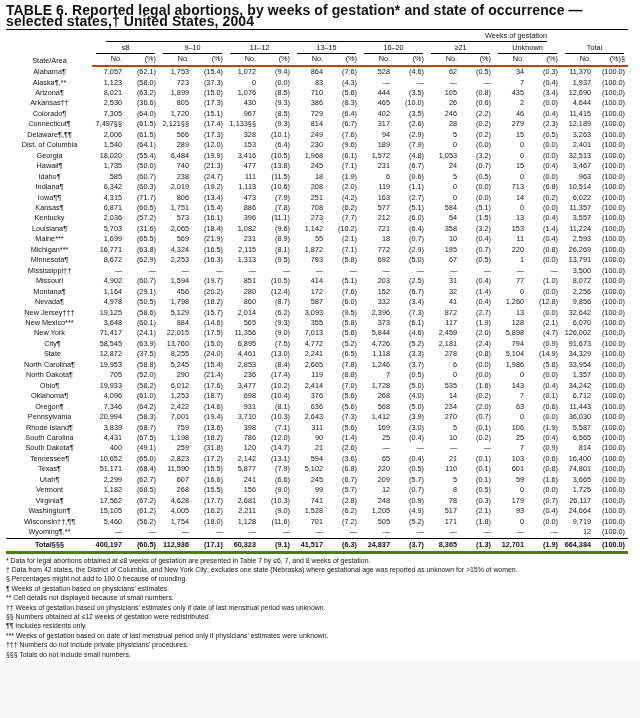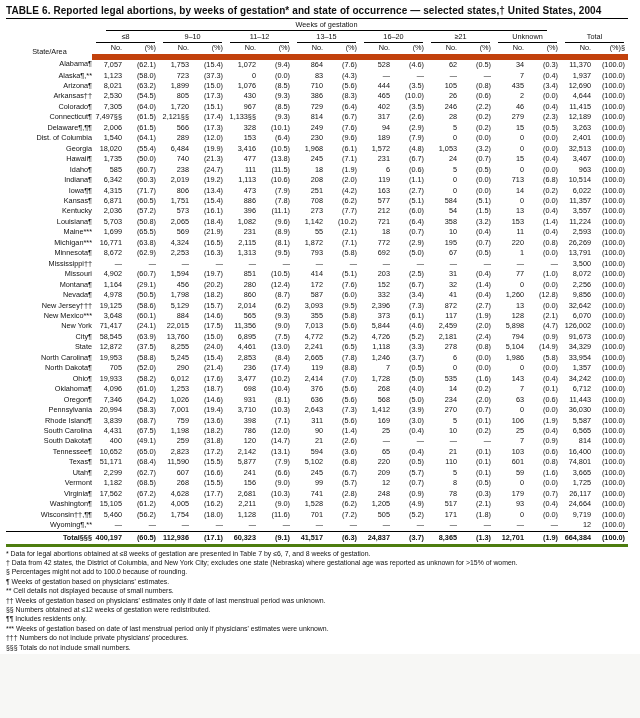--- a/index.html
+++ b/index.html
@@ -1,28 +1,28 @@
 <!DOCTYPE html>
 <html><head>
 <meta charset="utf-8">
 <style>
   html,body { margin:0; padding:0; background:#f7f7f5; }
   body { width:640px; height:718px; font-family:"Liberation Sans", sans-serif; color:#111; }
   .page { width:628px; padding:5px 6px 2px 6px; background:#fff; }
-  .title { font-size:10px; font-weight:bold; line-height:11px; margin-bottom:2px; letter-spacing:0.1px; }
+  .title { font-size:14px; font-weight:bold; line-height:11px; margin-bottom:2px; letter-spacing:0.1px; }
   table { border-collapse:collapse; width:622px; table-layout:fixed; border-top:1px solid #000; }
   th, td { font-size:7.3px; font-weight:normal; padding:0; line-height:10.2px; white-space:nowrap; overflow:hidden; }
   th.area-hdr { text-align:center; vertical-align:bottom; padding-left:1px; }
-  th.wog span { display:block; margin:0 14px; padding-top:1px; border-bottom:1px solid #000; text-align:center; }
+  th.wog span { display:block; margin:0 14px; padding-top:1px; border-bottom:1px solid #000; text-align:right; }
   th.grp { padding-top:0.5px; }
   th.grp span { display:block; margin:0 4px; border-bottom:1px solid #000; text-align:center; }
-  tr.subhdr th { border-bottom:6px solid #c2410c; padding-bottom:1px; }
+  tr.subhdr th { border-bottom:2px solid #c2410c; padding-bottom:1px; }
   .num { text-align:right; padding-right:6px; }
   .pct { text-align:right; padding-right:3px; }
-  td.area { text-align:right; padding-left:1px; }
+  td.area { text-align:center; padding-left:1px; }
   td.area.indent { padding-left:7px; }
   tbody td { line-height:10.45px; }
   tr.total td { border-top:1px solid #000; border-bottom:3px solid #4d7c0f; font-weight:bold; line-height:12px; }
   .footnotes { margin-top:2px; }
   .footnote { font-size:6.9px; line-height:9.4px; }
 </style>
 </head>
 <body>
 
 <div class="page">
@@ -154,21 +154,21 @@
           <td class="num">105</td>
           <td class="pct">(0.8)</td>
           <td class="num">435</td>
           <td class="pct">(3.4)</td>
           <td class="num">12,690</td>
           <td class="pct">(100.0)</td>
         </tr>
         <tr>
           <td class="area">Arkansas††</td>
           <td class="num">2,530</td>
-          <td class="pct">(54.5)</td>
+          <td class="pct">(36.6)</td>
           <td class="num">805</td>
           <td class="pct">(17.3)</td>
           <td class="num">430</td>
           <td class="pct">(9.3)</td>
           <td class="num">386</td>
           <td class="pct">(8.3)</td>
           <td class="num">465</td>
           <td class="pct">(10.0)</td>
           <td class="num">26</td>
           <td class="pct">(0.6)</td>
@@ -382,21 +382,21 @@
           <td class="num">54</td>
           <td class="pct">(1.5)</td>
           <td class="num">13</td>
           <td class="pct">(0.4)</td>
           <td class="num">3,557</td>
           <td class="pct">(100.0)</td>
         </tr>
         <tr>
           <td class="area">Louisiana¶</td>
           <td class="num">5,703</td>
-          <td class="pct">(50.8)</td>
+          <td class="pct">(31.6)</td>
           <td class="num">2,065</td>
           <td class="pct">(18.4)</td>
           <td class="num">1,082</td>
           <td class="pct">(9.6)</td>
           <td class="num">1,142</td>
           <td class="pct">(10.2)</td>
           <td class="num">721</td>
           <td class="pct">(6.4)</td>
           <td class="num">358</td>
           <td class="pct">(3.2)</td>
@@ -706,21 +706,21 @@
           <td class="pct">(0.2)</td>
           <td class="num">7</td>
           <td class="pct">(0.1)</td>
           <td class="num">6,712</td>
           <td class="pct">(100.0)</td>
         </tr>
         <tr>
           <td class="area">Oregon¶</td>
           <td class="num">7,346</td>
           <td class="pct">(64.2)</td>
-          <td class="num">1,026</td>
+          <td class="num">2,422</td>
           <td class="pct">(14.6)</td>
           <td class="num">931</td>
           <td class="pct">(8.1)</td>
           <td class="num">636</td>
           <td class="pct">(5.6)</td>
           <td class="num">568</td>
           <td class="pct">(5.0)</td>
           <td class="num">234</td>
           <td class="pct">(2.0)</td>
           <td class="num">63</td>

